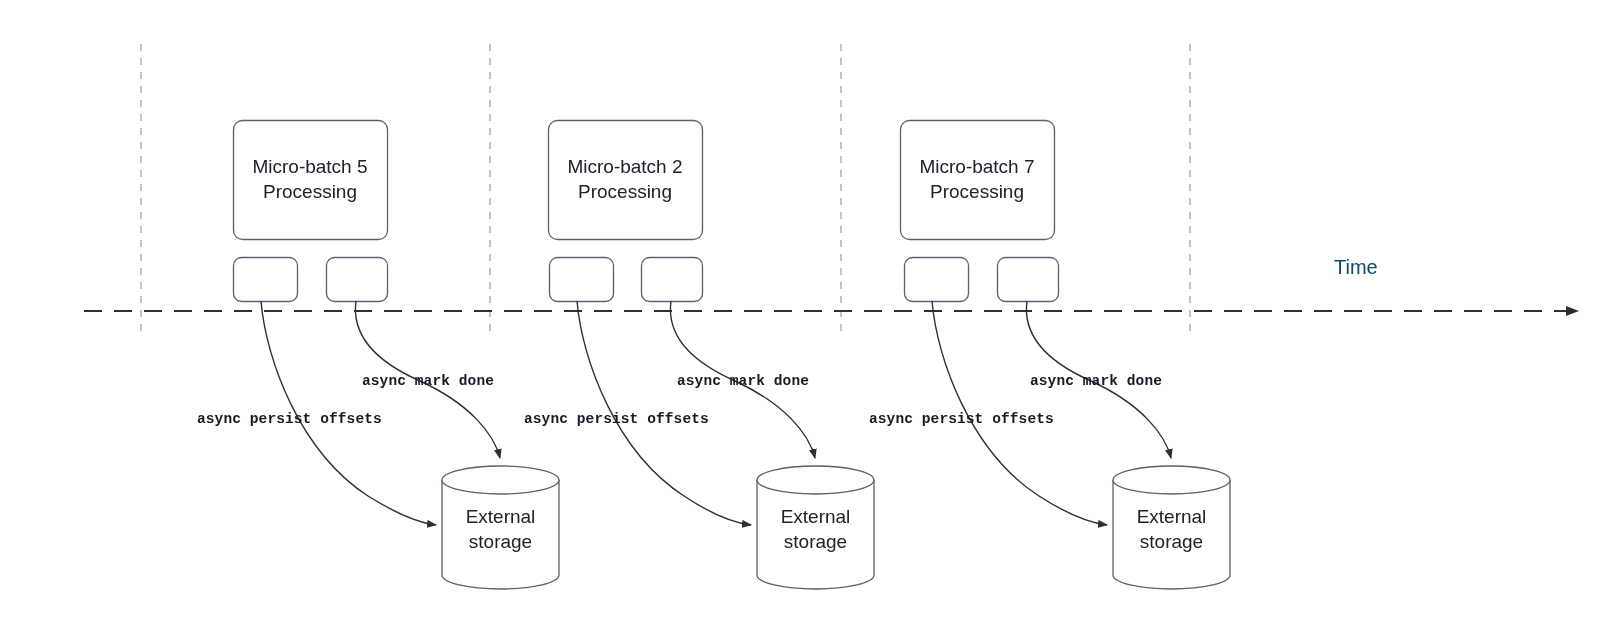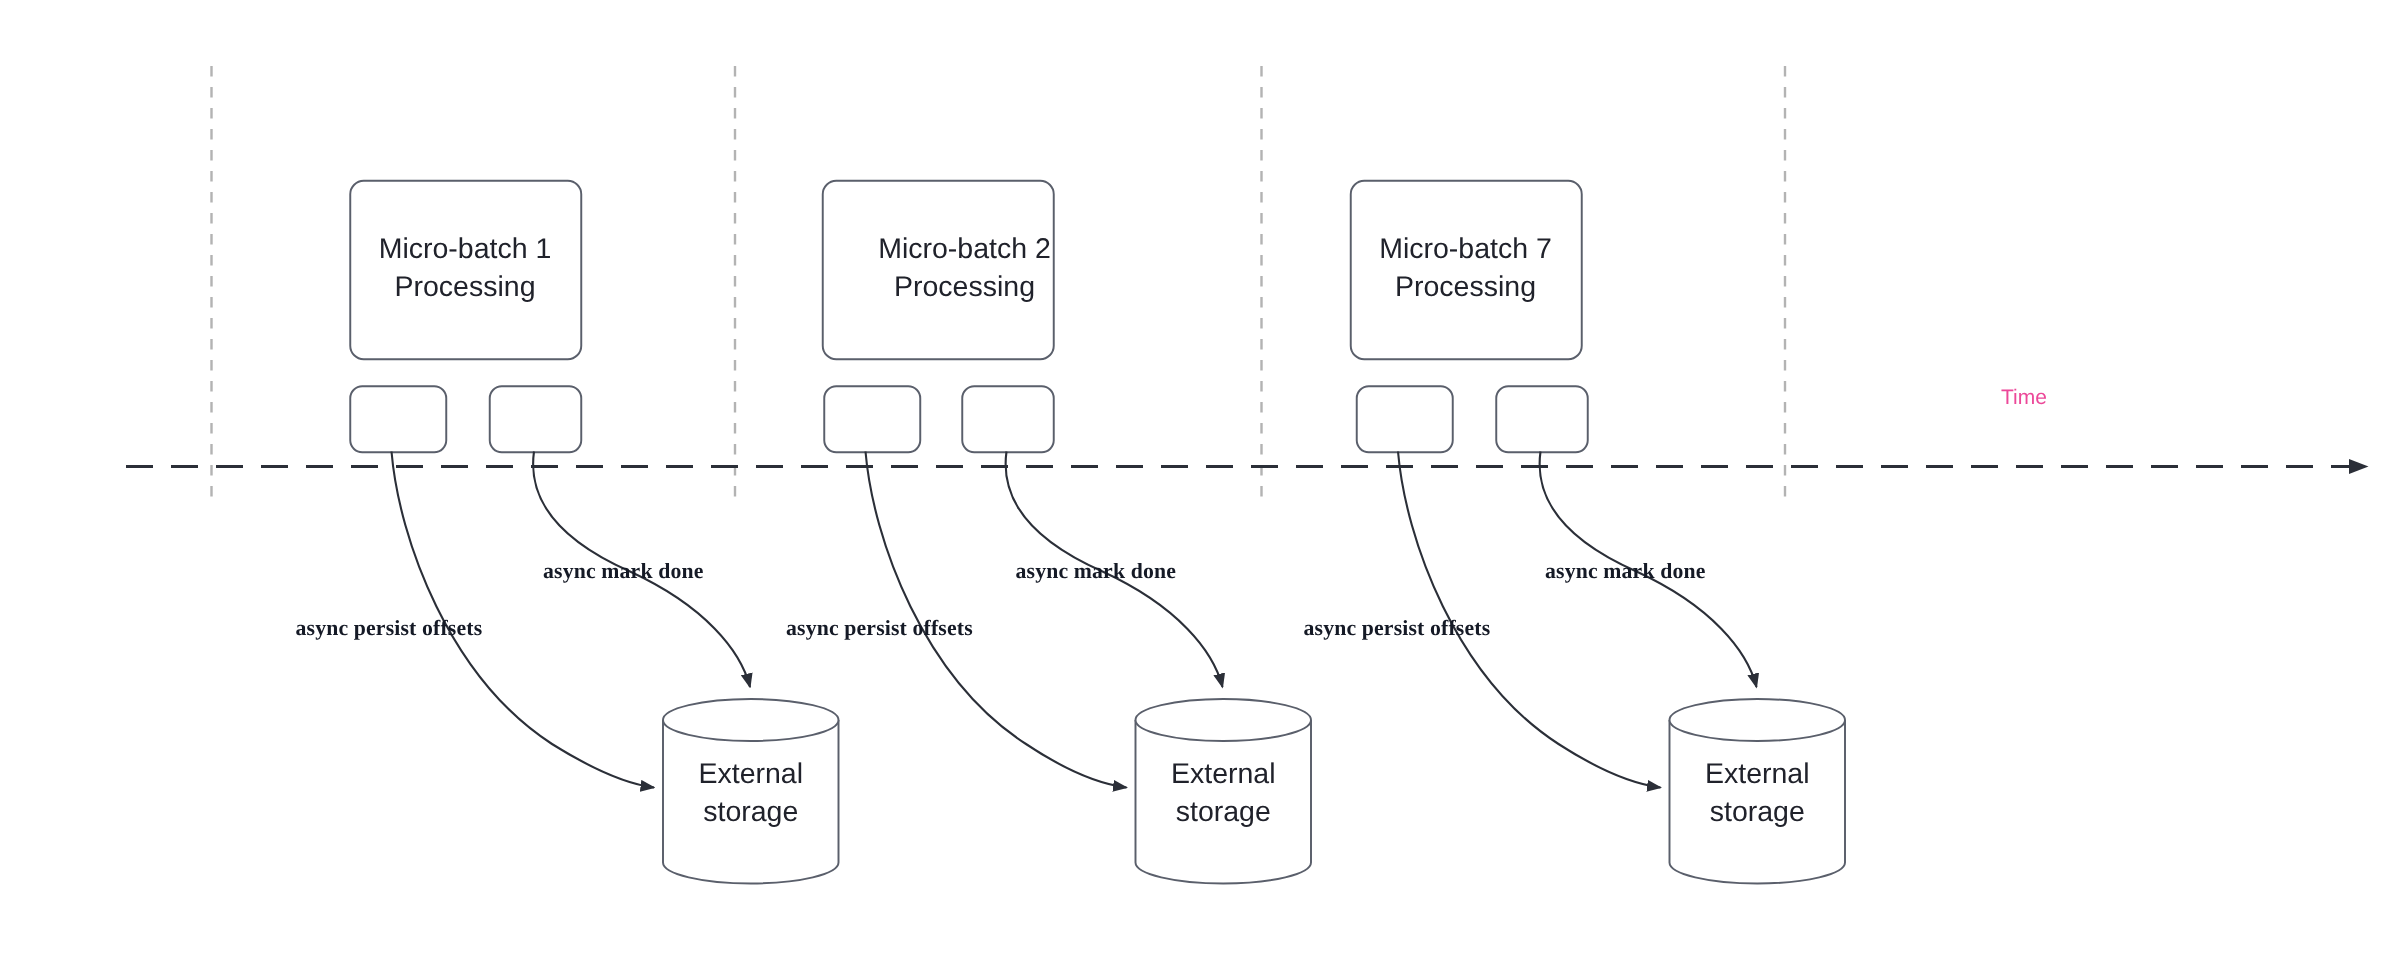--- a/index.html
+++ b/index.html
@@ -34,31 +34,31 @@
     color: #20222b;
     font-family: "Liberation Sans", sans-serif;
     font-size: 19px;
     line-height: 25px;
     white-space: pre;
     pointer-events: none;
   }
   .edge-label {
     position: absolute;
     color: #151a26;
-    font-family: Liberation Serif, serif;
+    font-family: Liberation Mono, monospace;
     font-size: 14.5px;
     font-weight: bold;
     white-space: nowrap;
     letter-spacing: 0.1px;
   }
   .time-label {
     position: absolute;
-    color: #ec4899;
+    color: #0c4a6e;
     font-family: "Liberation Sans", sans-serif;
-    font-size: 14px;
+    font-size: 20px;
     white-space: nowrap;
   }
 </style>
 </head>
 <body>
 
 <div id="canvas">
   <svg class="svg-layer" id="svg-layer" viewBox="0 0 1600 642" xmlns="http://www.w3.org/2000/svg">
     <defs>
       <marker id="arrowhead" markerWidth="10" markerHeight="8" refX="9" refY="4" orient="auto" markerUnits="userSpaceOnUse">
@@ -98,27 +98,27 @@
         <path d="M 261 301 C 266 360, 300 452, 368 496 C 400 516, 420 523, 436 525" fill="none" stroke="#2b2f38" stroke-width="1.4" marker-end="url(#arrowhead)"></path>
         <path d="M 356 301 C 352 330, 368 358, 420 381 C 470 404, 494 434, 500 458" fill="none" stroke="#2b2f38" stroke-width="1.4" marker-end="url(#arrowhead)"></path>
         <path d="M 577 301 C 582 360, 616 452, 684 496 C 714 516, 735 523, 751 525" fill="none" stroke="#2b2f38" stroke-width="1.4" marker-end="url(#arrowhead)"></path>
         <path d="M 671 301 C 667 330, 683 358, 735 381 C 785 404, 809 434, 815 458" fill="none" stroke="#2b2f38" stroke-width="1.4" marker-end="url(#arrowhead)"></path>
         <path d="M 932 301 C 937 360, 971 452, 1039 496 C 1070 516, 1091 523, 1107 525" fill="none" stroke="#2b2f38" stroke-width="1.4" marker-end="url(#arrowhead)"></path>
         <path d="M 1027 301 C 1023 330, 1039 358, 1091 381 C 1141 404, 1165 434, 1171 458" fill="none" stroke="#2b2f38" stroke-width="1.4" marker-end="url(#arrowhead)"></path>
       </g>
   </svg>
   <div id="labels-layer">
       <div class="time-label" style="left: 1334px; top: 256px;">Time</div>
-      <div class="node-text" style="left: 233px; top: 153.5px; width: 154px;">Micro-batch 1
+      <div class="node-text" style="left: 233px; top: 153.5px; width: 154px;">Micro-batch 5
 Processing</div>
       <div class="node-text" style="left: 442px; top: 503.5px; width: 117px;">External
 storage</div>
       <div class="edge-label" style="left: 197px; top: 411px;">async persist offsets</div>
       <div class="edge-label" style="left: 362px; top: 373px;">async mark done</div>
-      <div class="node-text" style="left: 548px; top: 153.5px; width: 154px; padding-left: 18px;">Micro-batch 2
+      <div class="node-text" style="left: 548px; top: 153.5px; width: 154px;">Micro-batch 2
 Processing</div>
       <div class="node-text" style="left: 757px; top: 503.5px; width: 117px;">External
 storage</div>
       <div class="edge-label" style="left: 524px; top: 411px;">async persist offsets</div>
       <div class="edge-label" style="left: 677px; top: 373px;">async mark done</div>
       <div class="node-text" style="left: 900px; top: 153.5px; width: 154px;">Micro-batch 7
 Processing</div>
       <div class="node-text" style="left: 1113px; top: 503.5px; width: 117px;">External
 storage</div>
       <div class="edge-label" style="left: 869px; top: 411px;">async persist offsets</div>

